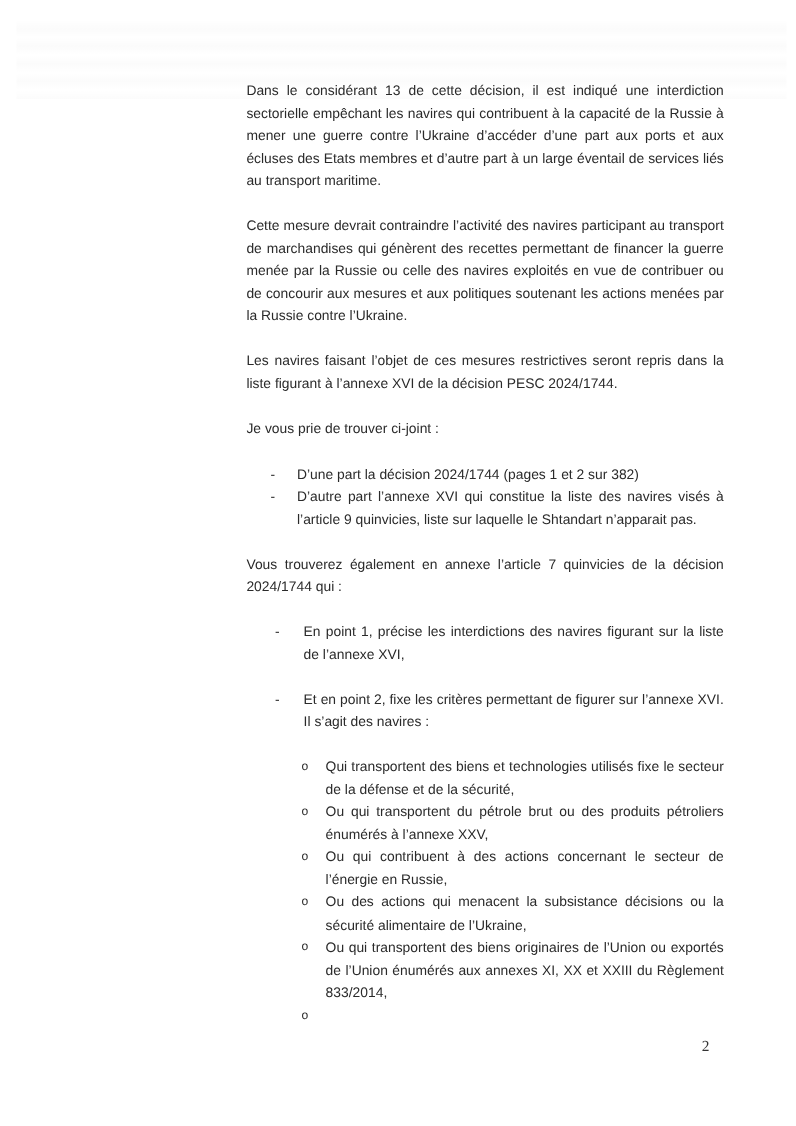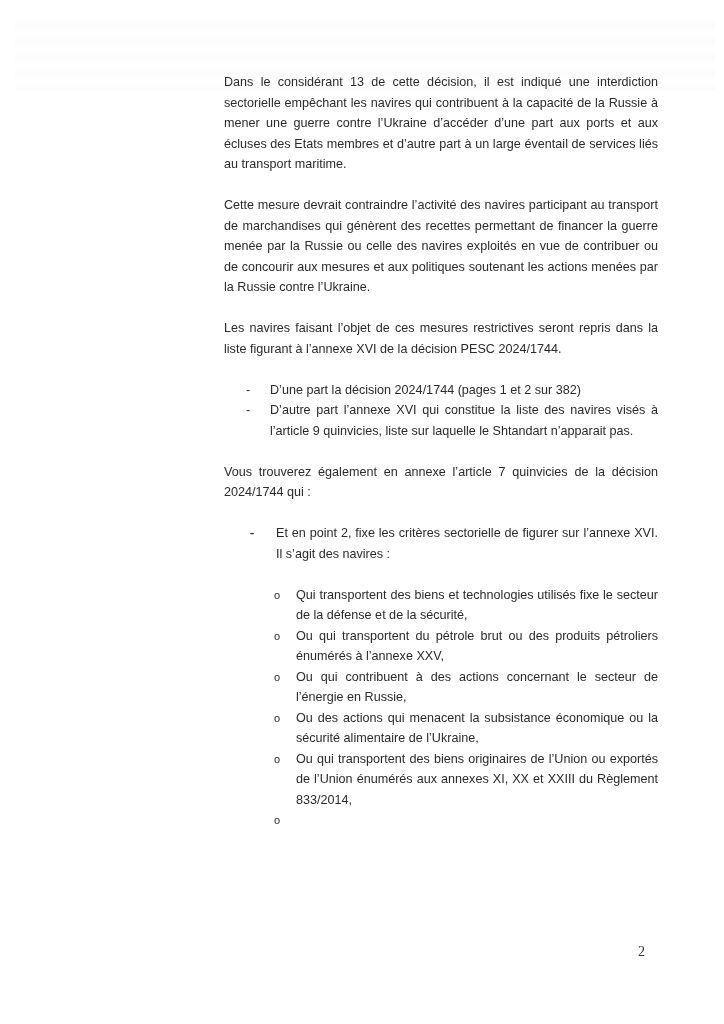--- a/index.html
+++ b/index.html
@@ -72,60 +72,62 @@
   </style>
 </head>
 <body>
 
 <div class="bleed"></div>
 
 <div class="page">
   <p class="para">Dans le considérant 13 de cette décision, il est indiqué une interdiction sectorielle empêchant les navires qui contribuent à la capacité de la Russie à mener une guerre contre l’Ukraine d’accéder d’une part aux ports et aux écluses des Etats membres et d’autre part à un large éventail de services liés au transport maritime.</p>
   <p class="para">Cette mesure devrait contraindre l’activité des navires participant au transport de marchandises qui génèrent des recettes permettant de financer la guerre menée par la Russie ou celle des navires exploités en vue de contribuer ou de concourir aux mesures et aux politiques soutenant les actions menées par la Russie contre l’Ukraine.</p>
   <p class="para">Les navires faisant l’objet de ces mesures restrictives seront repris dans la liste figurant à l’annexe XVI de la décision PESC 2024/1744.</p>
+  <p class="para">Je vous prie de trouver ci-joint :</p>
 
   <ul class="dash first">
     <li>
       <span class="bullet">-</span>
       <span>D’une part la décision 2024/1744 (pages 1 et 2 sur 382)</span>
     </li>
     <li>
       <span class="bullet">-</span>
       <span>D’autre part l’annexe XVI qui constitue la liste des navires visés à l’article 9 quinvicies, liste sur laquelle le Shtandart n’apparait pas.</span>
     </li>
   </ul>
 
   <p class="para">Vous trouverez également en annexe l’article 7 quinvicies de la décision 2024/1744 qui :</p>
 
   <ul class="dash second">
     <li>
       <span class="bullet">-</span>
+      <span>En point 1, précise les interdictions des navires figurant sur la liste de l’annexe XVI,</span>
     </li>
     <li>
       <span class="bullet">-</span>
-      <span>Et en point 2, fixe les critères sectorielle de figurer sur l’annexe XVI. Il s’agit des navires :</span>
+      <span>Et en point 2, fixe les critères permettant de figurer sur l’annexe XVI. Il s’agit des navires :</span>
     </li>
   </ul>
 
   <ul class="circle">
     <li>
       <span class="bullet">o</span>
       <span>Qui transportent des biens et technologies utilisés fixe le secteur de la défense et de la sécurité,</span>
     </li>
     <li>
       <span class="bullet">o</span>
       <span>Ou qui transportent du pétrole brut ou des produits pétroliers énumérés à l’annexe XXV,</span>
     </li>
     <li>
       <span class="bullet">o</span>
       <span>Ou qui contribuent à des actions concernant le secteur de l’énergie en Russie,</span>
     </li>
     <li>
       <span class="bullet">o</span>
-      <span>Ou des actions qui menacent la subsistance économique ou la sécurité alimentaire de l’Ukraine,</span>
+      <span>Ou des actions qui menacent la subsistance décisions ou la sécurité alimentaire de l’Ukraine,</span>
     </li>
     <li>
       <span class="bullet">o</span>
       <span>Ou qui transportent des biens originaires de l’Union ou exportés de l’Union énumérés aux annexes XI, XX et XXIII du Règlement 833/2014,</span>
     </li>
     <li>
       <span class="bullet">o</span>
     </li>
   </ul>
 </div>

